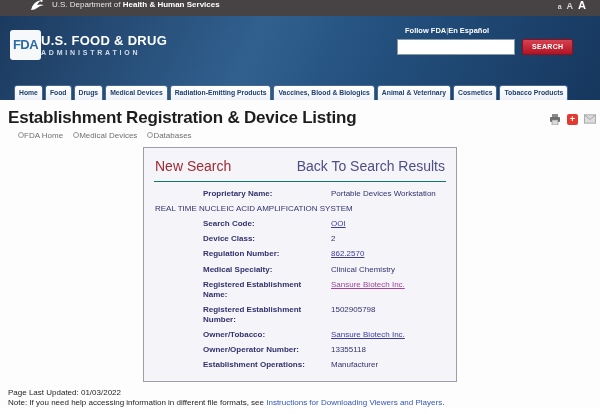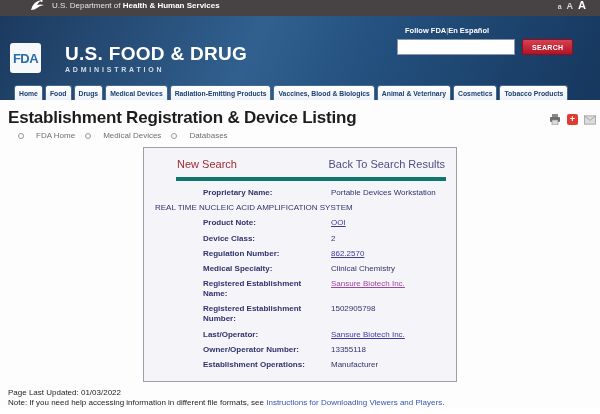--- a/index.html
+++ b/index.html
@@ -8,49 +8,49 @@
 
   
   .hhs-bar { height:22px; background:#474344; color:#e6e4e4; display:flex; align-items:center; justify-content:space-between; padding:0 14px 0 30px; flex-shrink:0; }
   .hhs-left { display:flex; align-items:center; gap:7px; font-size:8px; }
   .hhs-left b { color:#ffffff; }
   .ts-controls { display:flex; align-items:baseline; gap:5px; color:#d8d6d6; font-weight:bold; }
   .ts-a1 { font-size:7px; } .ts-a2 { font-size:9px; } .ts-a3 { font-size:11px; color:#ffffff; }
 
   
   .fda-header { position:relative; height:84px; background:linear-gradient(115deg,#1c3a5f 0%,#31608f 42%,#24517f 60%,#16375e 100%); flex-shrink:0; }
-  .brand { position:absolute; left:10px; top:27px; display:flex; align-items:center; gap:24px; }
+  .brand { position:absolute; left:10px; top:14px; display:flex; align-items:center; gap:0; }
   .fda-logo { width:31px; height:30px; background:#f6f8fa; border-radius:3px; color:#2a6ca5; font-weight:bold; font-size:13px; display:flex; align-items:center; justify-content:center; letter-spacing:-0.5px; }
-  .brand-line1 { color:#ffffff; font-weight:bold; font-size:19px; letter-spacing:0.3px; }
+  .brand-line1 { color:#ffffff; font-weight:bold; font-size:13px; letter-spacing:0.3px; }
   .brand-line2 { color:#d4dde9; font-weight:bold; font-size:7px; letter-spacing:2.8px; margin-top:1px; }
   .header-right { position:absolute; right:33px; top:10px; width:170px; }
   .header-links { color:#ffffff; font-size:7.5px; font-weight:bold; display:flex; margin-bottom:4px; padding-left:8px; }
   .header-links .sep { color:#b9c6d6; font-weight:normal; }
   .search-row { display:flex; gap:7px; }
   .search-input { width:118px; height:16px; border:1px solid #8899aa; background:#ffffff; font-size:8px; padding:0 3px; }
   .search-btn { height:16px; padding:0 9px; background:linear-gradient(#d8414f,#b01325); color:#ffffff; border:1px solid #8e0f1e; border-radius:2px; font-size:7px; font-weight:bold; letter-spacing:0.3px; cursor:pointer; }
 
   
   .nav-tabs { position:absolute; left:14px; right:8px; bottom:0; display:flex; gap:2px; align-items:flex-end; }
   .tab { background:linear-gradient(#ffffff,#eef2f7); border:1px solid #47688f; border-bottom:none; border-radius:3px 3px 0 0; color:#1d3e6e; font-weight:bold; font-size:6.8px; padding:3.5px 4px; white-space:nowrap; cursor:pointer; }
 
   
   .main { flex:1; background:#fdfdfd; }
   .title-row { display:flex; justify-content:space-between; align-items:flex-start; padding:8px 4px 0 8px; }
   .page-title { font-size:17px; font-weight:bold; color:#1d1d1d; letter-spacing:-0.2px; }
   .title-icons { display:flex; gap:6px; margin-top:6px; }
   .icon-btn { width:12px; height:11px; display:flex; align-items:center; justify-content:center; cursor:pointer; }
   .share-box { width:11px; height:11px; background:#e23b31; border-radius:2px; color:#ffffff; font-size:9px; font-weight:bold; line-height:10px; text-align:center; }
   .breadcrumb { display:flex; gap:10px; padding:3px 0 0 10px; font-size:8px; color:#6f6f6f; align-items:center; }
-  .crumb { display:flex; align-items:center; gap:12px; cursor:pointer; }
+  .crumb { display:flex; align-items:center; gap:0; cursor:pointer; }
   .crumb-dot { width:6px; height:6px; border:1.5px solid #9a9a9a; border-radius:50%; background:#fdfdfd; display:inline-block; }
 
   
   .panel { width:314px; margin:7px auto 0; background:#f5f4f8; border:1px solid #9e9da8; padding:6px 10px 8px; }
-  .panel-head { display:flex; justify-content:space-between; font-size:11px; padding:4px 1px 7px; border-bottom:4px solid #0f766e; margin-bottom:4px;margin-left:22px; }
+  .panel-head { display:flex; justify-content:space-between; font-size:14px; padding:4px 1px 7px; border-bottom:1px solid #0f766e; margin-bottom:4px; }
   .new-search { color:#a02b35; cursor:pointer; }
   .back-results { color:#4e4e86; cursor:pointer; }
   .prow { display:flex; padding:2.6px 1px; font-size:8px; color:#32326e; line-height:1.25; }
   .plabel { width:128px; flex-shrink:0; font-weight:bold; padding-right:6px;margin-left:48px; }
   .pvalue { flex:1; }
   .pvalue .link-nav { color:#3c3c9e; text-decoration:underline; cursor:pointer; }
   .pvalue .link-visited { color:#a0459e; text-decoration:underline; cursor:pointer; }
 
   
   .info { padding:6px 8px 0; font-size:8px; color:#1e1e1e; line-height:10px; }
@@ -167,21 +167,21 @@
           <div class="prow">
             <div class="plabel">Proprietary Name:</div>
             <div class="pvalue"><span>Portable Devices Workstation</span></div>
           </div>
 
           <div class="prow">
             <div class="pvalue"><span>REAL TIME NUCLEIC ACID AMPLIFICATION SYSTEM</span></div>
           </div>
 
           <div class="prow">
-            <div class="plabel">Product Note:</div>
+            <div class="plabel">Search Code:</div>
             <div class="pvalue"><span class="link-nav">OOI</span></div>
           </div>
 
           <div class="prow">
             <div class="plabel">Device Class:</div>
             <div class="pvalue"><span>2</span></div>
           </div>
 
           <div class="prow">
             <div class="plabel">Regulation Number:</div>
@@ -197,21 +197,21 @@
             <div class="plabel">Registered Establishment Name:</div>
             <div class="pvalue"><span class="link-visited">Sansure Biotech Inc.</span></div>
           </div>
 
           <div class="prow">
             <div class="plabel">Registered Establishment Number:</div>
             <div class="pvalue"><span>1502905798</span></div>
           </div>
 
           <div class="prow">
-            <div class="plabel">Last/Operator:</div>
+            <div class="plabel">Owner/Tobacco:</div>
             <div class="pvalue"><span class="link-nav">Sansure Biotech Inc.</span></div>
           </div>
 
           <div class="prow">
             <div class="plabel">Owner/Operator Number:</div>
             <div class="pvalue"><span>13355118</span></div>
           </div>
 
           <div class="prow">
             <div class="plabel">Establishment Operations:</div>

